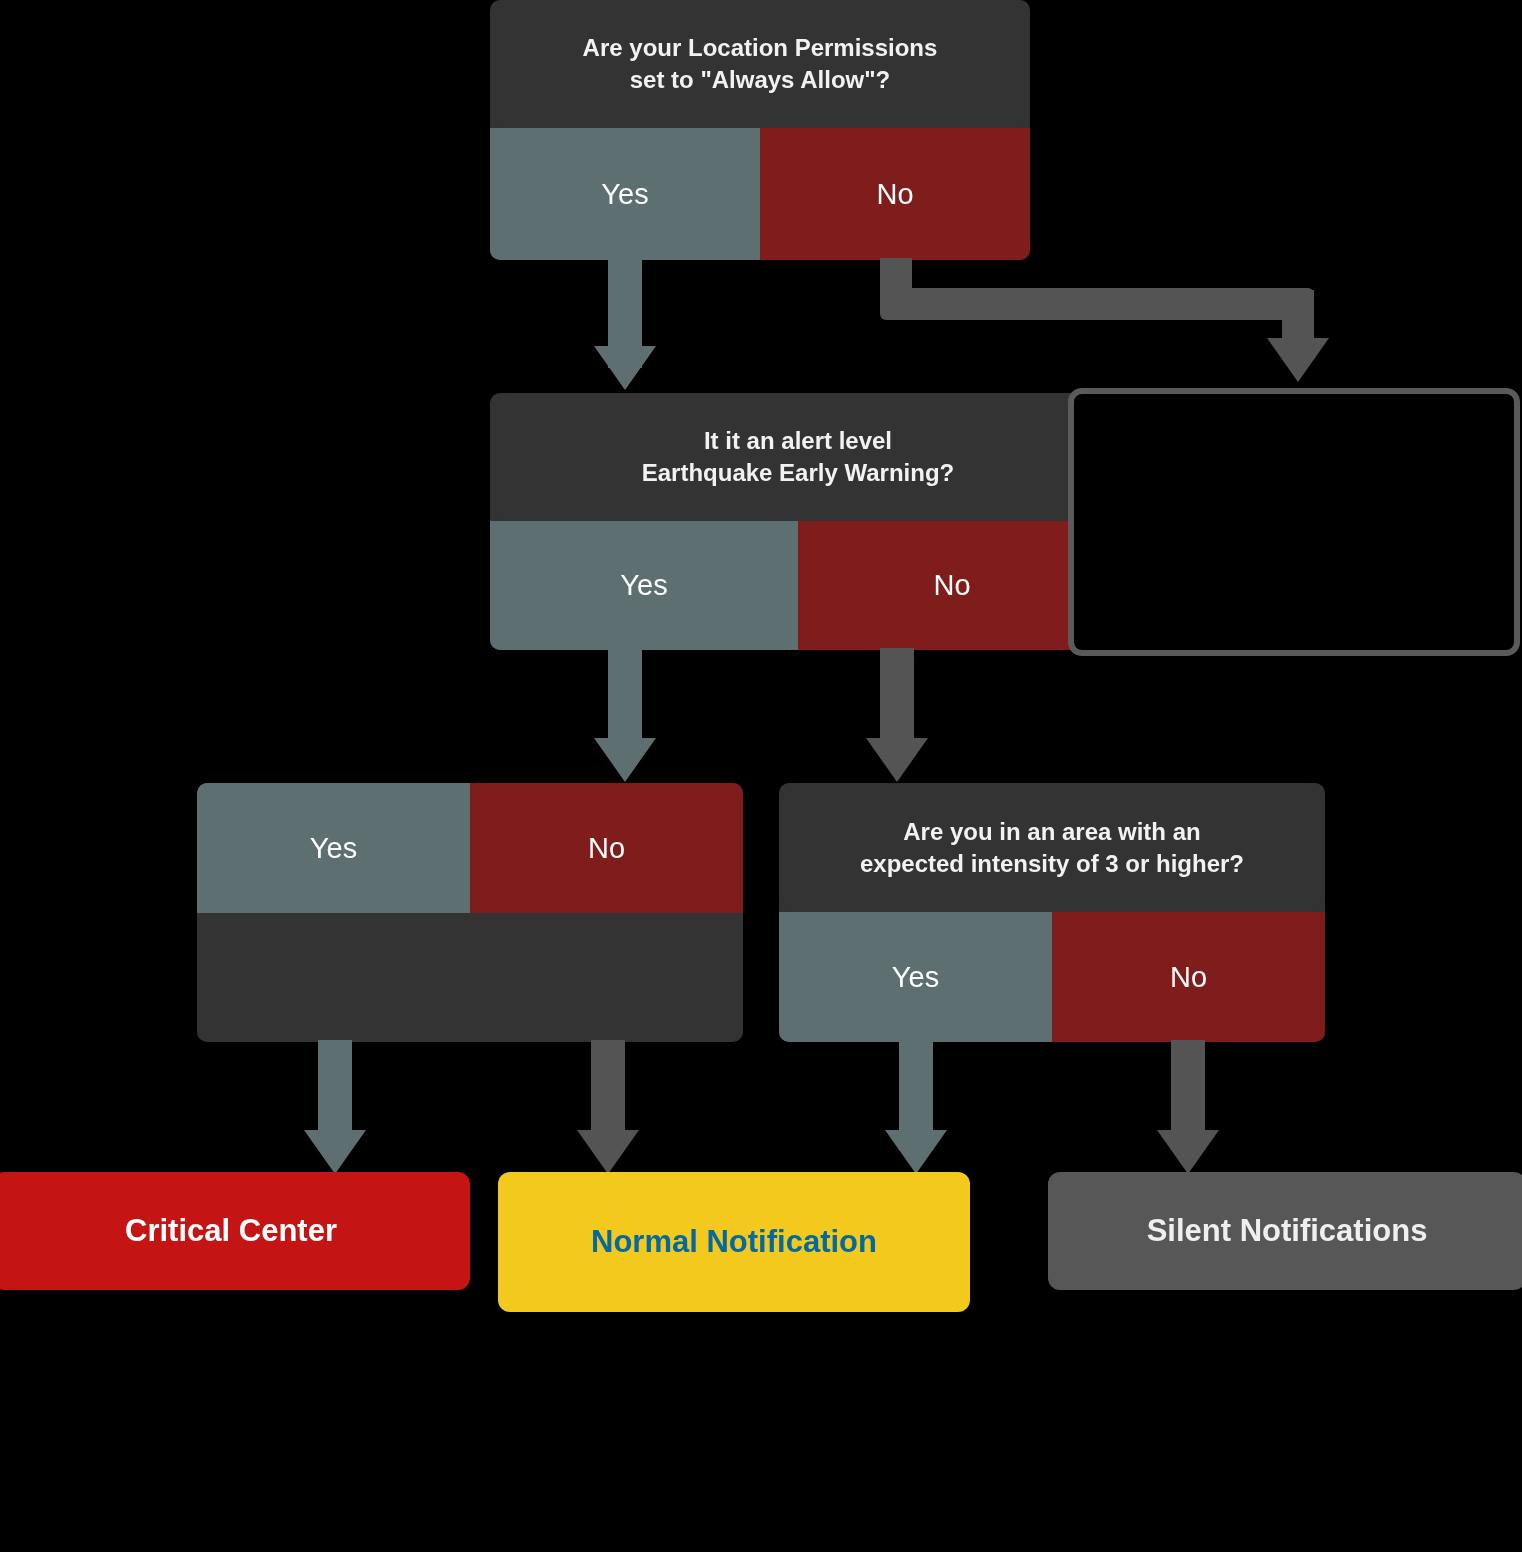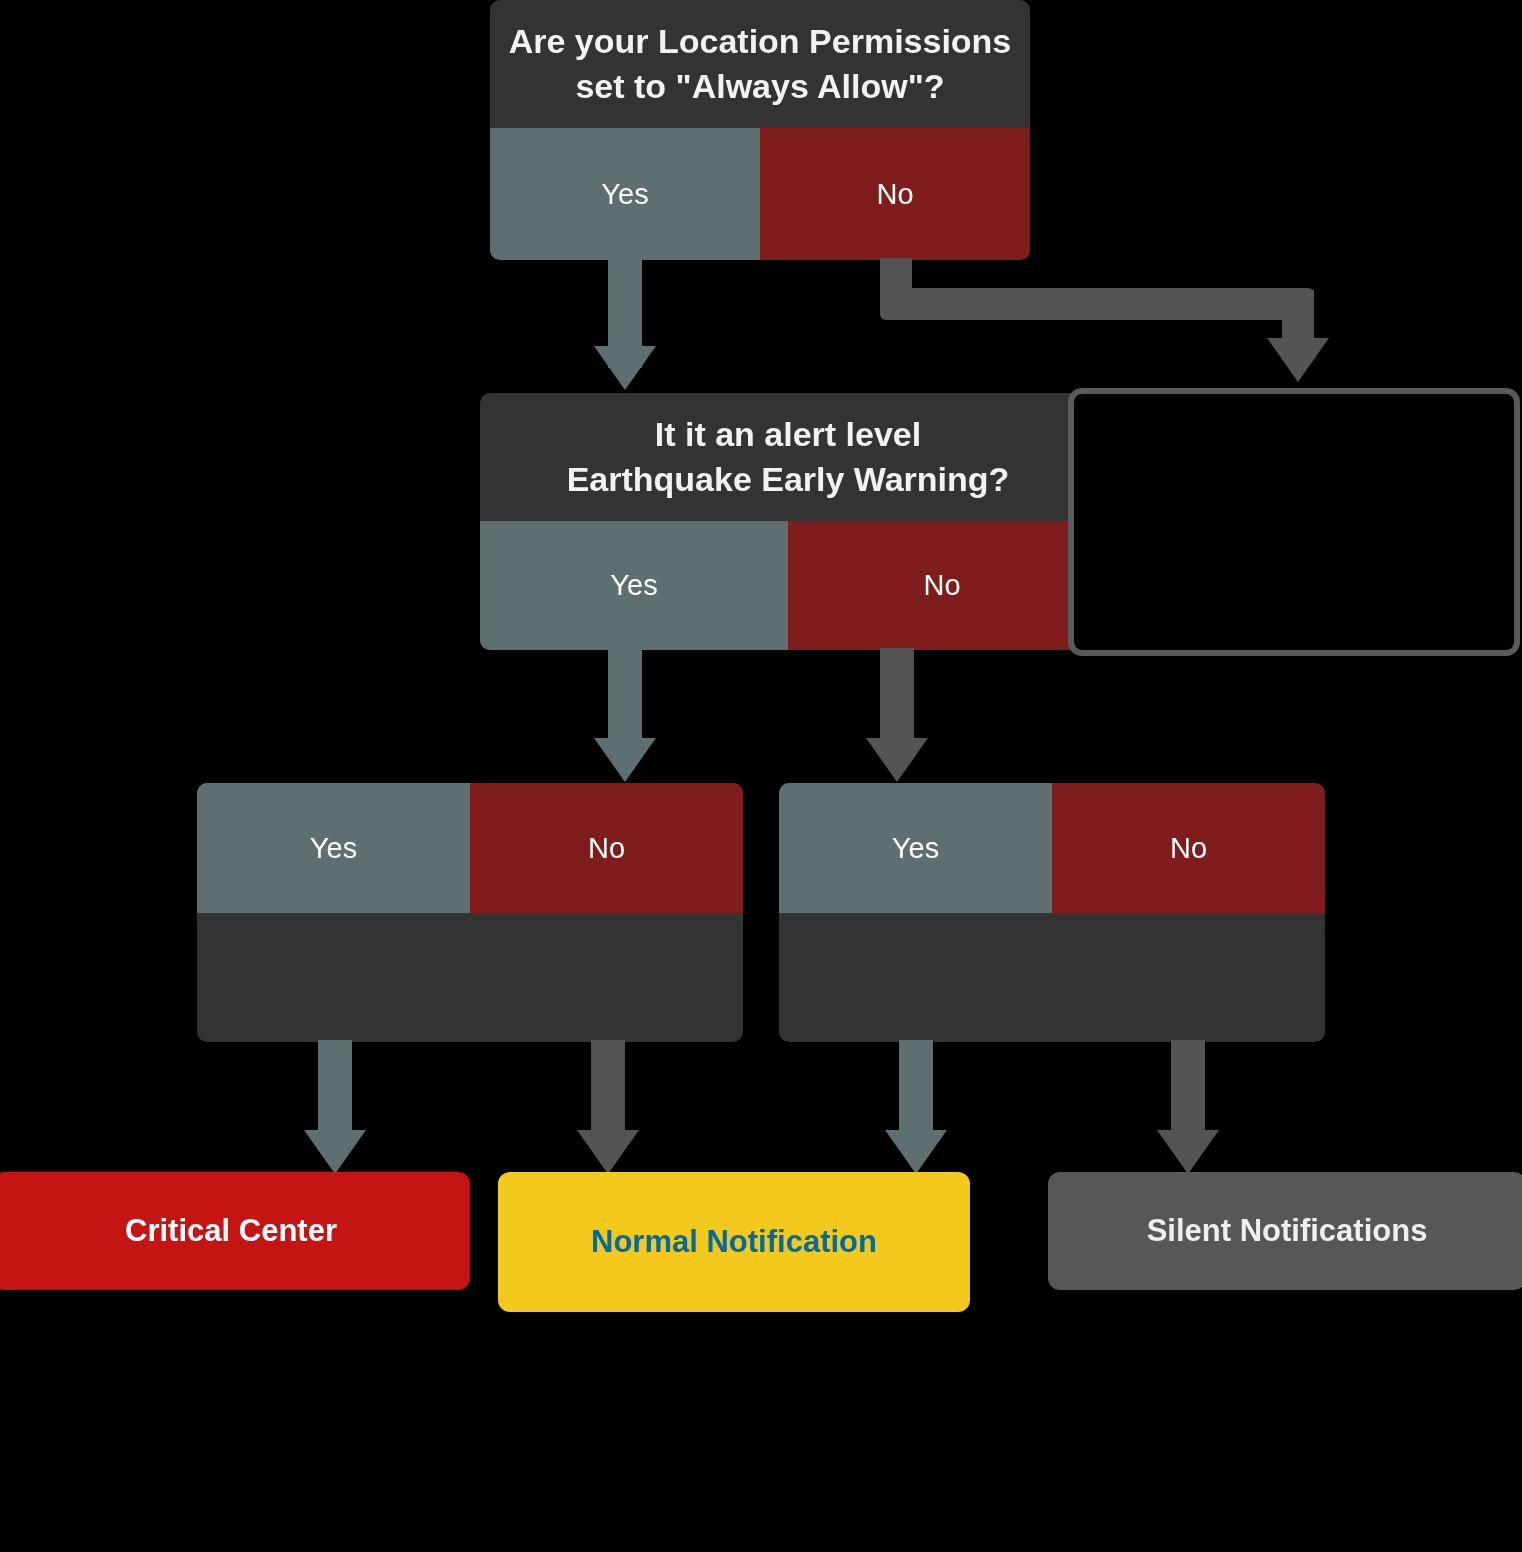--- a/index.html
+++ b/index.html
@@ -22,21 +22,21 @@
   .node {
     position: absolute;
     border-radius: 10px;
     overflow: hidden;
     background: #333333;
     box-sizing: border-box;
   }
   .node-question {
     background: #333333;
     color: #f2f2f2;
-    font-size: 34px;
+    font-size: 24px;
     font-weight: bold;
     line-height: 1.32;
     text-align: center;
     display: flex;
     align-items: center;
     justify-content: center;
     padding: 10px 14px;
     box-sizing: border-box;
     white-space: pre-line;
     border-radius: 18px;
@@ -132,21 +132,21 @@
     <div class="head" style="left:594px; top:346px; border-top:44px solid #5d6f71;"></div>
   </div>
 
   <div class="conn">
     <div class="stem" style="left:880px; top:258px; width:32px; height:48px; background:#545454; border-radius:0 0 0 6px;"></div>
     <div class="stem" style="left:880px; top:288px; width:434px; height:32px; background:#545454; border-radius:6px;"></div>
     <div class="stem" style="left:1282px; top:290px; width:32px; height:70px; background:#545454;"></div>
     <div class="head" style="left:1267px; top:338px; border-top:44px solid #545454;"></div>
   </div>
 
-  <div class="node" style="left:480px; top:393px; width:616px; height:257px;">
+  <div class="node" style="left:490px; top:393px; width:616px; height:257px;">
     <div class="node-question" style="height:128px;">It it an alert level
 Earthquake Early Warning?</div>
     <div class="node-answers" style="height:129px;">
       <div class="ans ans-yes">Yes</div>
       <div class="ans ans-no">No</div>
     </div>
   </div>
 
   <div class="outline-box" style="left:1068px; top:388px; width:452px; height:268px;">
     <p>Notifications will not be
@@ -166,20 +166,22 @@
   </div>
 
   <div class="node" style="left:197px; top:783px; width:546px; height:259px;">
     <div class="node-answers" style="height:130px;">
       <div class="ans ans-yes">Yes</div>
       <div class="ans ans-no">No</div>
     </div>
   </div>
 
   <div class="node" style="left:779px; top:783px; width:546px; height:259px;">
+    <div class="node-question" style="height:129px;">Are you in an area with an
+expected intensity of 3 or higher?</div>
     <div class="node-answers" style="height:130px;">
       <div class="ans ans-yes">Yes</div>
       <div class="ans ans-no">No</div>
     </div>
   </div>
 
   <div class="conn">
     <div class="stem" style="left:318px; top:1040px; width:34px; height:100px; background:#5d6f71;"></div>
     <div class="head" style="left:304px; top:1130px; border-top:44px solid #5d6f71;"></div>
   </div>

